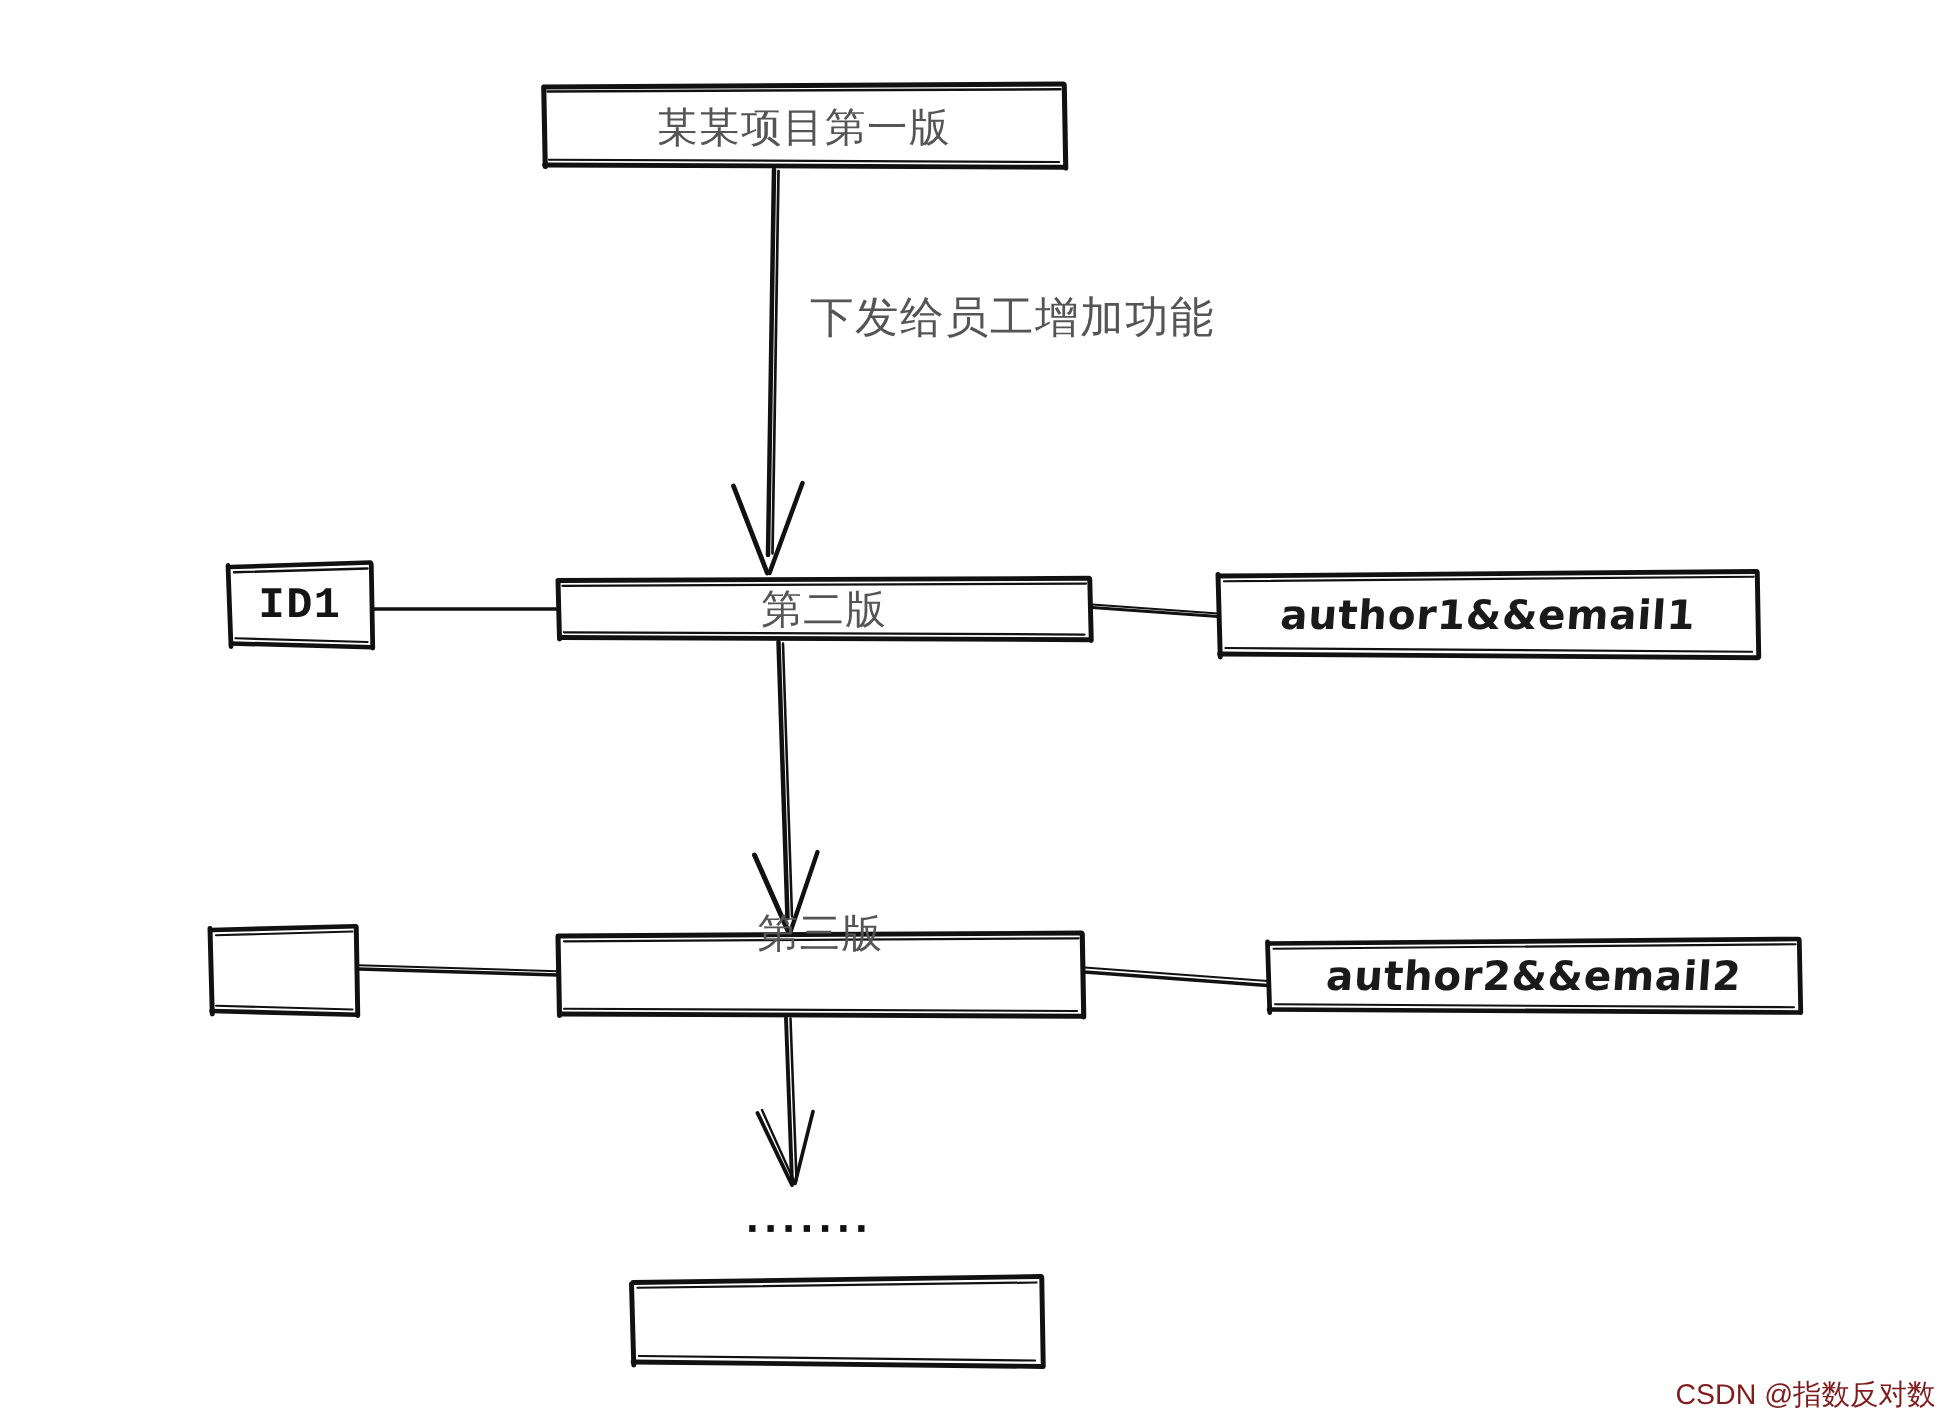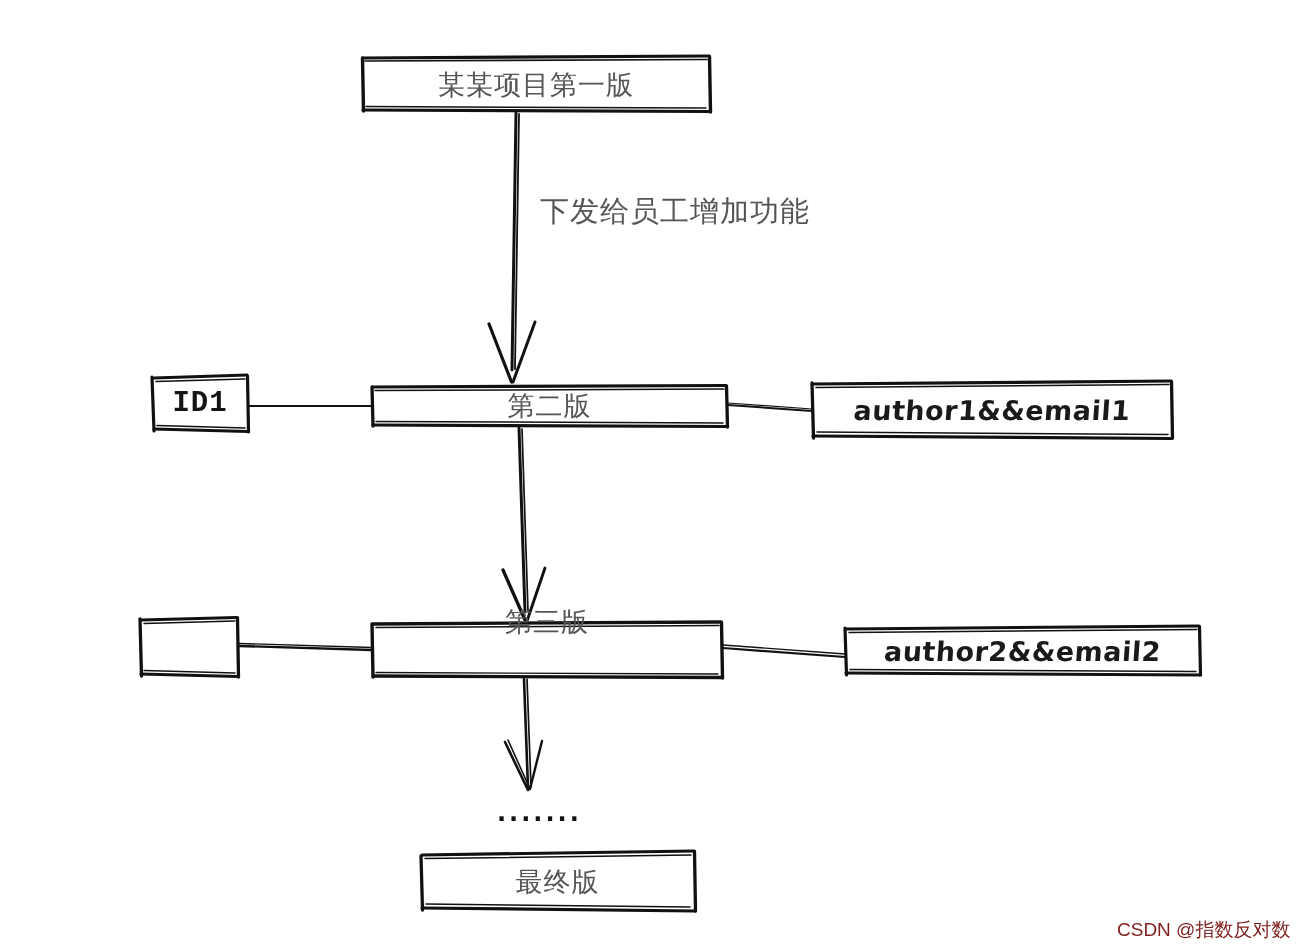--- a/index.html
+++ b/index.html
@@ -206,21 +206,20 @@
     </g>
 
   </svg>
 
   <div class="node-label cjk-label" style="left:362px; top:57px; width:348px; height:55px;">某某项目第一版</div>
 
   <div class="node-label cjk-label" style="left:372px; top:384px; width:355px; height:43px;">第二版</div>
 
   <div class="node-label cjk-label" style="left:372px; top:594px; width:350px; height:56px;">第三版</div>
 
-  <div class="node-label cjk-label" style="left:420px; top:852px; width:275px; height:60px;">最终版</div>
 
   <div class="node-label id-label" style="left:152px; top:375px; width:96px; height:57px;">ID1</div>
 
 
   <div class="node-label hand-label" style="left:812px; top:382px; width:360px; height:57px;">author1&amp;&amp;email1</div>
 
   <div class="node-label hand-label" style="left:845px; top:627px; width:355px; height:48px;">author2&amp;&amp;email2</div>
 
   <div class="edge-label" style="left:540px; top:192px;">下发给员工增加功能</div>
 

